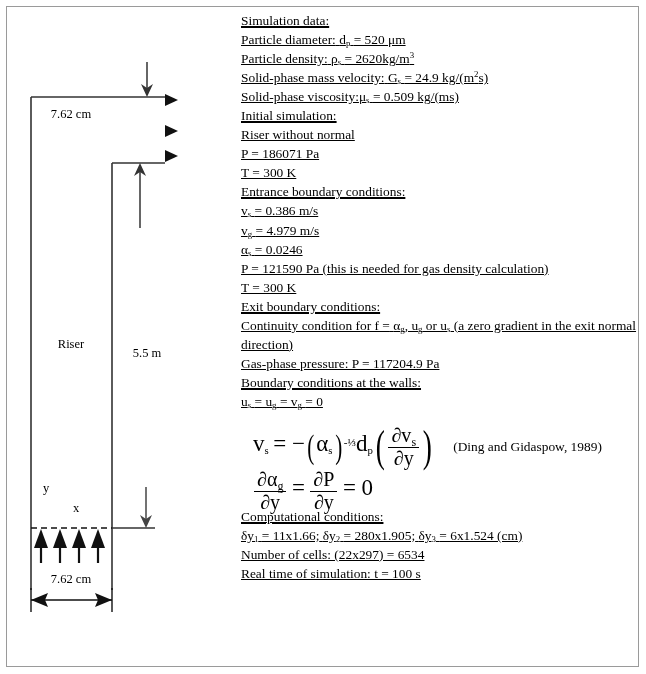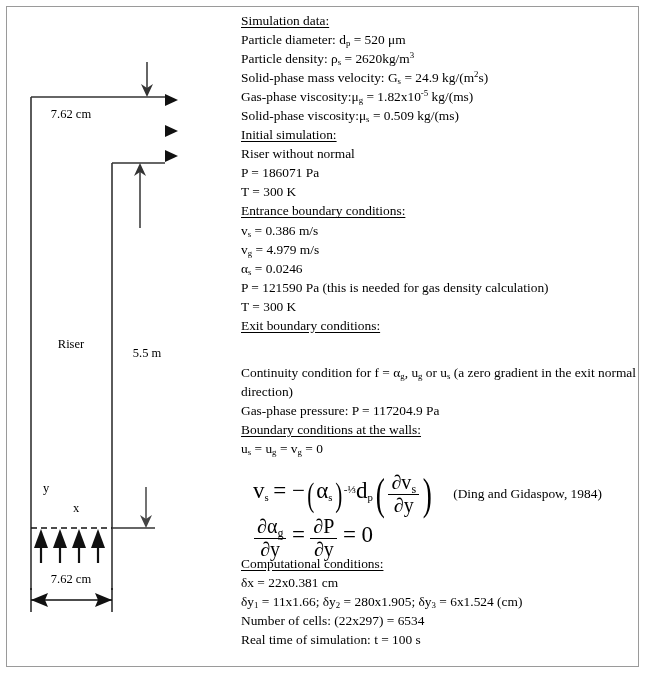--- a/index.html
+++ b/index.html
@@ -35,28 +35,29 @@
     top: 0;
     width: 230px;
     height: 674px;
   }
   
   #textcol {
     position: absolute;
     left: 241px;
     top: 11px;
     width: 396px;
+    text-decoration: underline;
   }
   .line {
     font-size: 13.4px;
     line-height: 19.05px;
     white-space: nowrap;
     letter-spacing: 0.0px;
   }
-  .line.wrap { white-space: normal; margin-top: 28px; }
+  .line.wrap { white-space: normal; }
   .hdr {
     text-decoration: underline;
     text-underline-offset: 1.5px;
   }
   sub {
     font-size: 0.66em;
     vertical-align: -0.28em;
     line-height: 0;
   }
   sup {
@@ -198,25 +199,20 @@
       <span>ρ</span><sub>s</sub>
       <span>= 2620kg/m</span><sup>3</sup>
     </div>
 
     <div class="line">
       <span>Solid-phase mass velocity:</span>
       <span>G</span><sub>s</sub>
       <span>= 24.9 kg/(m</span><sup>2</sup><span>s)</span>
     </div>
 
-    <div class="line">
-      <span>Gas-phase viscosity:</span><span>μ</span><sub>g</sub>
-      <span>= 1.82x10</span><sup>-5</sup>
-      <span>kg/(ms)</span>
-    </div>
 
     <div class="line">
       <span>Solid-phase viscosity:</span><span>μ</span><sub>s</sub>
       <span>= 0.509 kg/(ms)</span>
     </div>
 
     <div class="line hdr">Initial simulation:</div>
 
     <div class="line">Riser without normal</div>
 
@@ -260,36 +256,35 @@
       <span>u</span><sub>s</sub>
       <span>= u</span><sub>g</sub>
       <span>= v</span><sub>g</sub>
       <span>= 0</span>
     </div>
 
     <div class="eqblock">
       <span class="eq" style="position:absolute;left:12px;top:8px;white-space:nowrap;">
         <span class="big">v</span><sub>s</sub>
         <span class="big">= −</span><span class="paren">(</span><span class="big">α</span><sub>s</sub><span class="paren">)</span><span class="small-exp">-⅓</span><span class="big">d</span><sub>p</sub><span class="paren" style="font-size:44px;">(</span><span class="frac"><span class="num"><span>∂v</span><sub>s</sub></span><span class="den">∂y</span></span><span class="paren" style="font-size:44px;">)</span>
-        <span class="cite">(Ding and Gidaspow, 1984)</span>
+        <span class="cite">(Ding and Gidaspow, 1989)</span>
       </span>
     </div>
 
     <div class="eqblock2">
       <span class="eq" style="position:absolute;left:12px;top:6px;white-space:nowrap;">
         <span class="frac"><span class="num"><span>∂α</span><sub>g</sub></span><span class="den">∂y</span></span>
         <span class="big">=</span>
         <span class="frac"><span class="num">∂P</span><span class="den">∂y</span></span>
         <span class="big">= 0</span>
       </span>
     </div>
 
     <div class="line hdr">Computational conditions:</div>
 
-    <div class="line">δx = 22x0.381 cm</div>
 
     <div class="line">
       <span>δy</span><sub>1</sub>
       <span>= 11x1.66;</span>
       <span>δy</span><sub>2</sub>
       <span>= 280x1.905;</span>
       <span>δy</span><sub>3</sub>
       <span>= 6x1.524 (cm)</span>
     </div>
 

